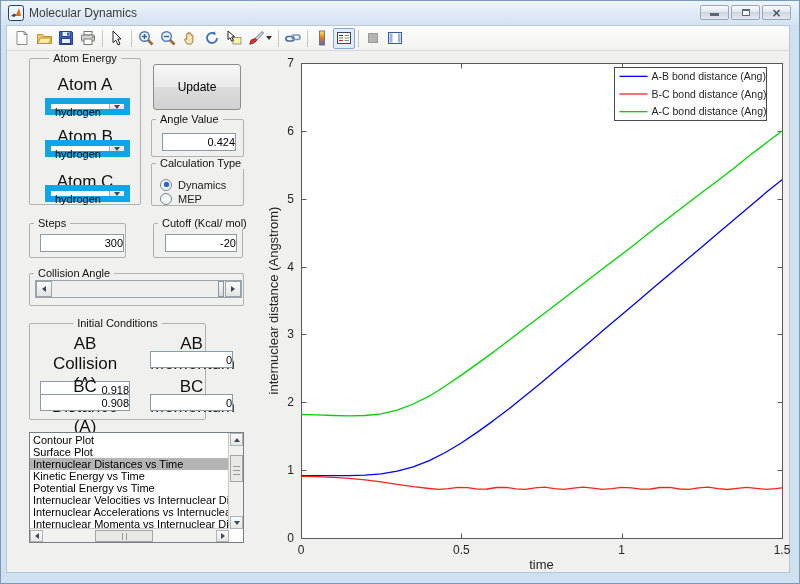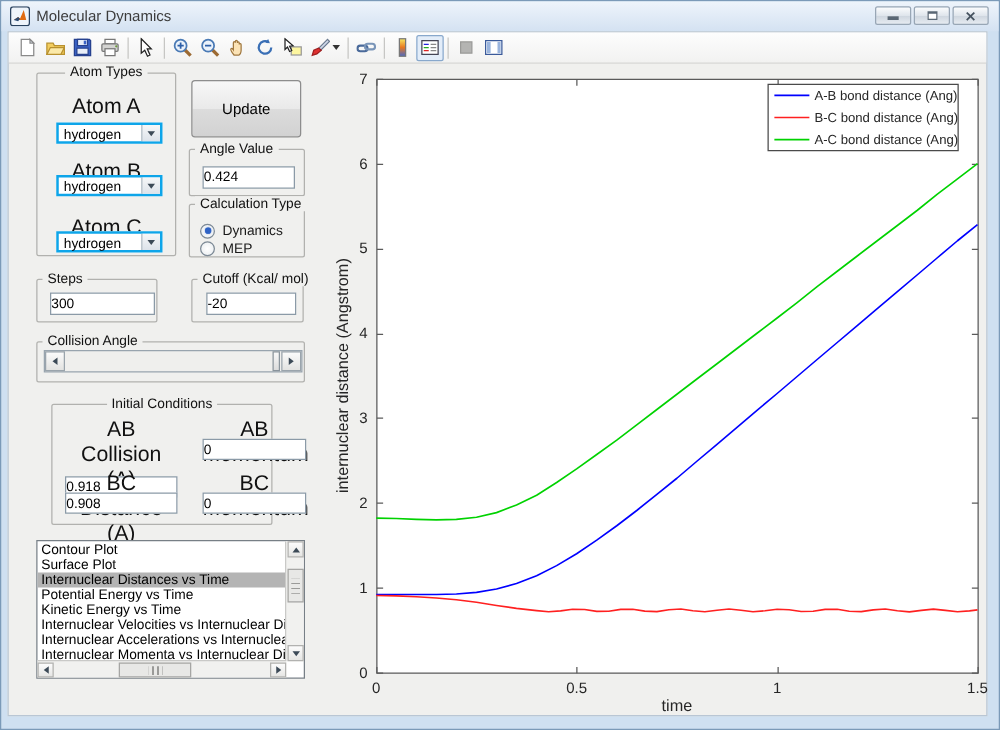--- a/index.html
+++ b/index.html
@@ -42,23 +42,23 @@
 
   .group { position:absolute; border:1px solid #b1b1ae; border-radius:2px; }
   .glabel { position:absolute; top:-7px; background:#f0f0ee; padding:0 4px;
     font-size:11px; color:#111; white-space:nowrap; }
   .glabel.center { left:50%; transform:translateX(-50%); }
   .glabel.left { left:4px; }
 
   .ctl-label { position:absolute; font-size:17px; color:#111; text-align:center; }
 
   .edit { position:absolute; background:#fff; border:1px solid #8b9aa7;
-    font-family:"Liberation Sans",sans-serif; font-size:11px; text-align:left; color:#000; }
-
-  .combo { position:absolute; height:17px; background:#fff; border:2px solid #0ea5e9; }
+    font-family:"Liberation Sans",sans-serif; font-size:11px; text-align:right; color:#000; }
+
+  .combo { position:absolute; height:17px; background:#fff; border:6px solid #0ea5e9; }
   .combo-text { position:absolute; left:4px; top:2px; font-size:11px; color:#000; }
   .combo-btn { position:absolute; right:0; top:0; width:15px; height:100%;
     background:linear-gradient(#f6f7f8,#dde3ea); border-left:1px solid #aab6c0;
     display:flex; align-items:center; justify-content:center; }
   .tri-down { width:0; height:0; border-left:3.5px solid transparent; border-right:3.5px solid transparent;
     border-top:4px solid #3c4a57; }
   .tri-up { width:0; height:0; border-left:3.5px solid transparent; border-right:3.5px solid transparent;
     border-bottom:4px solid #3c4a57; }
   .tri-left { width:0; height:0; border-top:3.5px solid transparent; border-bottom:3.5px solid transparent;
     border-right:4px solid #3c4a57; }
@@ -314,21 +314,21 @@
         <rect x="613.5" y="66.5" width="152" height="53" fill="#fff" stroke="#4a4a4a"></rect>
         <line x1="618.5" y1="75.33333333333333" x2="646.5" y2="75.33333333333333" stroke="#0000ff" stroke-width="1.3"></line>
         <text x="650.5" y="79.13333333333333" text-anchor="start" font-size="10.5" fill="#262626">A-B bond distance (Ang)</text>
         <line x1="618.5" y1="93" x2="646.5" y2="93" stroke="#ff2020" stroke-width="1.3"></line>
         <text x="650.5" y="96.8" text-anchor="start" font-size="10.5" fill="#262626">B-C bond distance (Ang)</text>
         <line x1="618.5" y1="110.66666666666666" x2="646.5" y2="110.66666666666666" stroke="#00d200" stroke-width="1.3"></line>
         <text x="650.5" y="114.46666666666665" text-anchor="start" font-size="10.5" fill="#262626">A-C bond distance (Ang)</text>
       </svg>
 
     <div class="group" style="left:28px;top:57px;width:112px;height:147px;">
-      <span class="glabel center">Atom Types</span>
+      <span class="glabel center">Atom Energy</span>
       <div class="ctl-label" style="left:0;top:16px;width:100%;">Atom A</div>
       <div class="combo" style="left:15px;top:39px;width:85px;">
         <span class="combo-text">hydrogen</span>
         <span class="combo-btn">
             <span class="tri-down"></span>
           </span>
       </div>
       <div class="ctl-label" style="left:0;top:68px;width:100%;">Atom B</div>
       <div class="combo" style="left:15px;top:81px;width:85px;">
         <span class="combo-text">hydrogen</span>
@@ -380,39 +380,39 @@
     <div id="slider">
       <span class="sl-btn" id="sl-left">
           <span class="tri-left"></span>
         </span>
       <span id="sl-thumb"></span>
       <span class="sl-btn" id="sl-right">
           <span class="tri-right"></span>
         </span>
     </div>
 
-    <div class="group" style="left:40px;top:322px;width:177px;height:97px;">
+    <div class="group" style="left:28px;top:322px;width:177px;height:97px;">
       <span class="glabel center">Initial Conditions</span>
       <div class="ctl-label" style="left:10px;top:10px;width:90px;">AB Collision (A)</div>
       <div class="ctl-label" style="left:120px;top:10px;width:83px;">AB Momentum</div>
       <input class="edit" style="left: 10px; top: 27px; width: 90px; height: 17px; margin-top: 30px;" readonly="" value="0.918">
       <input class="edit" style="left: 120px; top: 27px; width: 83px; height: 17px;" readonly="" value="0">
       <div class="ctl-label" style="left:10px;top:53px;width:90px;">BC Distance (A)</div>
       <div class="ctl-label" style="left:120px;top:53px;width:83px;">BC Momentum</div>
       <input class="edit" style="left: 10px; top: 70px; width: 90px; height: 17px;" readonly="" value="0.908">
       <input class="edit" style="left: 120px; top: 70px; width: 83px; height: 17px;" readonly="" value="0">
     </div>
 
     <div id="listbox">
       <div id="list-items">
           <div class="list-row">Contour Plot</div>
           <div class="list-row">Surface Plot</div>
           <div class="list-row selected">Internuclear Distances vs Time</div>
+          <div class="list-row">Kinetic Energy vs Time</div>
           <div class="list-row">Potential Energy vs Time</div>
-          <div class="list-row">Kinetic Energy vs Time</div>
           <div class="list-row">Internuclear Velocities vs Internuclear Distance</div>
           <div class="list-row">Internuclear Accelerations vs Internuclear Distance</div>
           <div class="list-row">Internuclear Momenta vs Internuclear Distance</div>
         </div>
       <div class="sb" id="vsb">
         <span class="sb-btn" id="vsb-up">
             <span class="tri-up"></span>
           </span>
         <span id="vsb-thumb"></span>
         <span class="sb-btn" id="vsb-down">

